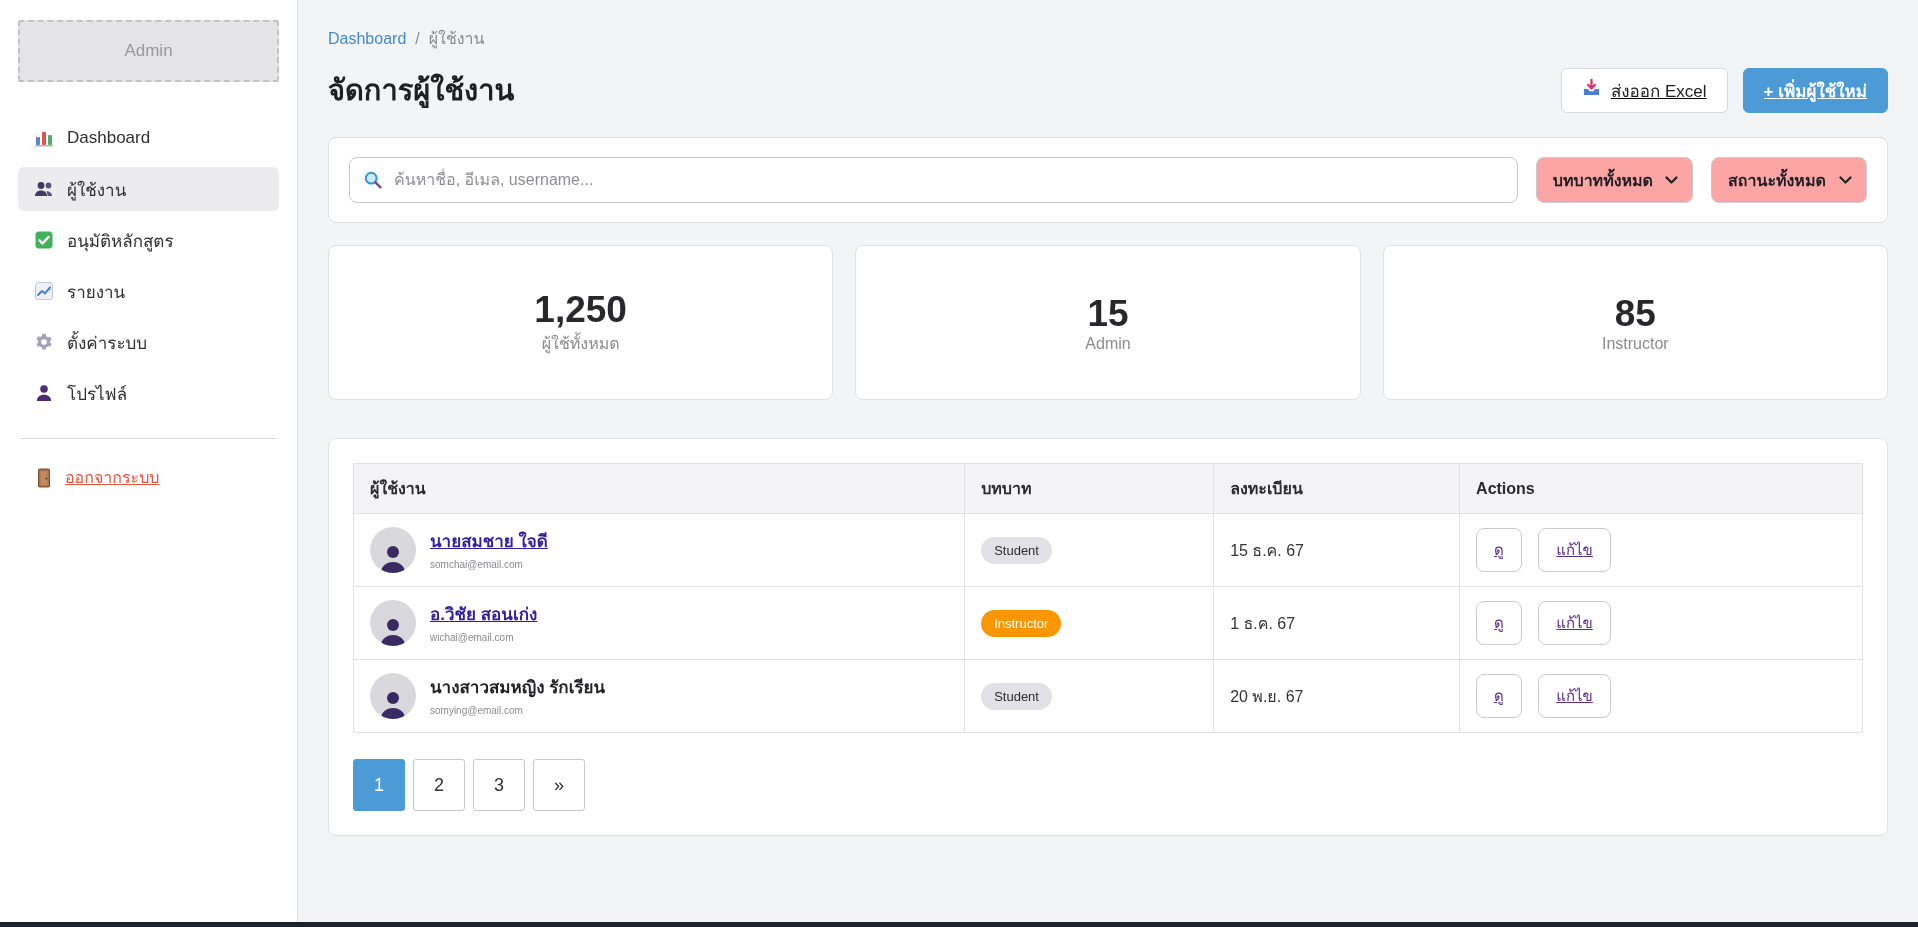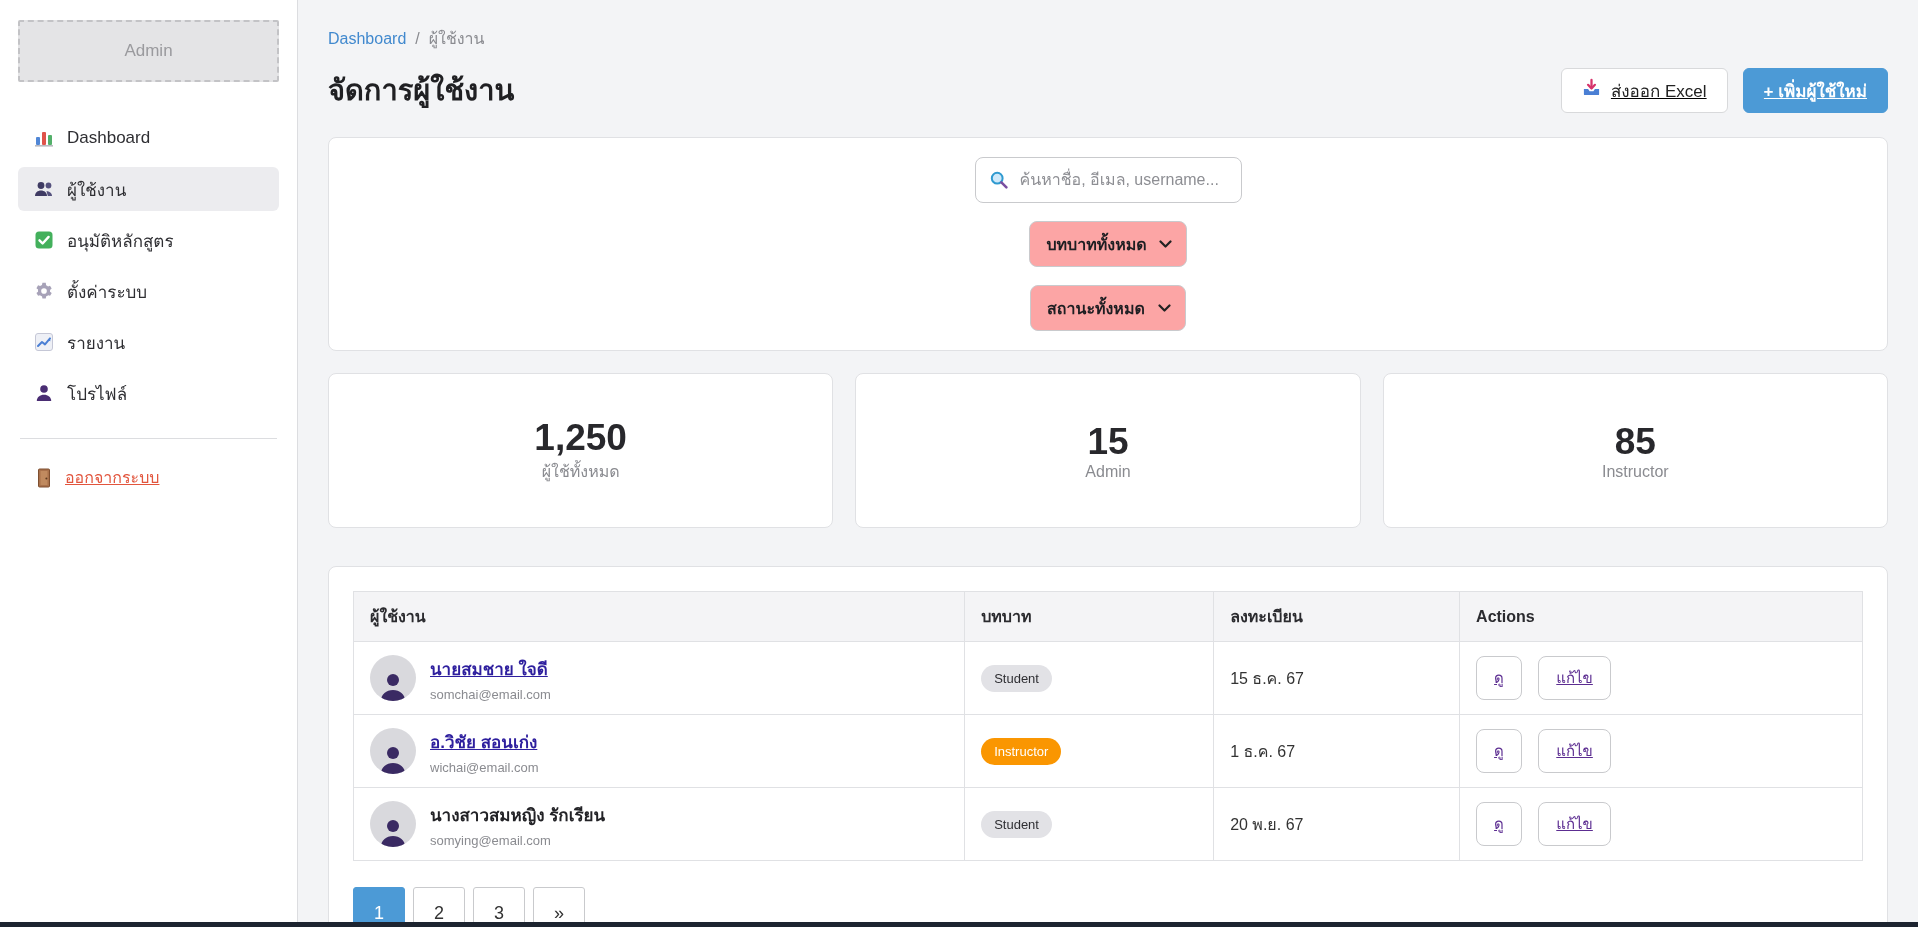--- a/index.html
+++ b/index.html
@@ -26,21 +26,21 @@
   .title-row { display:flex; align-items:center; justify-content:space-between; margin-top:16px; }
   .page-title { font-size:29px; font-weight:bold; color:#202023; }
   .title-actions { display:flex; gap:15px;text-decoration:underline; }
   .btn { height:45px; display:inline-flex; align-items:center; gap:10px; border-radius:6px; font-size:17px; cursor:pointer; border:1px solid #d8d9db; background:#fff; color:#222; padding:0 20px; }
   .btn.primary { background:#4c9ad6; border-color:#4c9ad6; color:#fff; font-weight:600; }
   .btn.primary .label { text-decoration:underline; }
 
   .card { background:#fff; border:1px solid #e0e1e4; border-radius:8px; }
 
   
-  .filter-card { margin-top:24px; padding:19px 20px; display:flex; gap:18px; align-items:center;flex-direction:column; }
+  .filter-card { margin-top:24px; padding:19px 20px; display:flex; gap:18px; align-items:center; }
   .search-wrap { flex:1; position:relative; }
   .search-wrap input { width:100%; height:46px; border:1px solid #c9cacd; border-radius:8px; padding:0 14px 0 44px; font-size:16px; color:#333; font-family:inherit; outline:none; }
   .search-wrap input::placeholder { color:#8d8e93; }
   .search-glyph { position:absolute; left:14px; top:13px; }
   .select { height:46px; min-width:156px; border:1px solid #c9cacd; border-radius:8px; background:#fca5a5; display:flex; align-items:center; justify-content:space-between; gap:12px; padding:0 14px 0 16px; font-size:16px; font-weight:600; color:#1e1e22; cursor:pointer; }
 
   
   .stats { display:flex; gap:22px; margin-top:22px; }
   .stat-card { flex:1; height:155px; display:flex; flex-direction:column; align-items:center; justify-content:center; }
   .stat-value { font-size:37px; font-weight:bold; color:#28282c; }
@@ -53,21 +53,21 @@
   thead th { background:#f4f4f6; text-align:left; font-size:16px; font-weight:bold; color:#2b2b2f; padding:12px 16px; height:44px; }
   tbody td { height:73px; padding:0 16px; font-size:16px; color:#333; background:#fff; }
   .col-user { width:40.5%; }
   .col-role { width:16.5%; }
   .col-reg  { width:16.3%; }
   .col-act  { width:26.7%; }
   .user-cell { display:flex; gap:14px; }
   .avatar { width:46px; height:46px; border-radius:50%; background:#d9d9dd; display:flex; align-items:flex-end; justify-content:center; overflow:hidden; flex:0 0 46px; }
   .user-name { font-size:17px; font-weight:bold; color:#2e1f9e; text-decoration:underline; cursor:pointer; }
   .user-name.plain { color:#222226; text-decoration:none; cursor:default; }
-  .user-email { font-size:13px; color:#8a8b90; margin-top:5px; }
+  .user-email { font-size:10px; color:#8a8b90; margin-top:5px; }
   .badge { display:inline-block; padding:6px 13px; border-radius:14px; font-size:13px; }
   .badge.student { background:#e2e2e6; color:#2f2f33; }
   .badge.instructor { background:#fa9601; color:#fff; }
   .action-btn { display:inline-flex; align-items:center; justify-content:center; border:1px solid #c9cacd; border-radius:8px; background:#fff; height:44px; padding:0 17px; margin-right:12px; font-size:15px; color:#5c2d91; text-decoration:underline; cursor:pointer; }
 
   
   .pagination { display:flex; gap:8px; margin-top:26px; }
   .page-btn { width:52px; height:52px; border:1px solid #c9cacd; border-radius:3px; background:#fff; display:flex; align-items:center; justify-content:center; font-size:18px; color:#333; cursor:pointer; }
   .page-btn.active { background:#4c9ad6; border-color:#4c9ad6; color:#fff; }
 </style>
@@ -111,37 +111,37 @@
           <svg width="20" height="20" viewBox="0 0 20 20">
               <rect x="1.5" y="1.5" width="17" height="17" rx="3.5" fill="#43b05c"></rect>
               <path d="M5.5 10.3l3.1 3.2 6-6.6" fill="none" stroke="#fff" stroke-width="2.4" stroke-linecap="round" stroke-linejoin="round"></path>
             </svg>
         </span>
         <span>อนุมัติหลักสูตร</span>
       </div>
 
       <div class="nav-item">
         <span class="nav-icon">
+          <svg width="20" height="20" viewBox="0 0 20 20">
+              <rect x="1.5" y="1.5" width="17" height="17" rx="2.5" fill="#eef0f6" stroke="#c5c7d6"></rect>
+              <path d="M4 14l4-4 3 2.4 5-6" fill="none" stroke="#4a7fd4" stroke-width="2" stroke-linecap="round" stroke-linejoin="round"></path>
+              <path d="M16 6.4l.4 2.8-2.6-1" fill="#4a7fd4"></path>
+            </svg>
+        </span>
+        <span>รายงาน</span>
+      </div>
+
+      <div class="nav-item">
+        <span class="nav-icon">
           <svg width="20" height="20" viewBox="0 0 24 24">
               <path fill="#a7a2b8" d="M21.7 13.3c.1-.4.1-.9.1-1.3s0-.9-.1-1.3l2-1.6-2-3.4-2.4.8c-.7-.6-1.4-1-2.3-1.3L16.6 2h-4l-.5 2.7c-.8.3-1.6.7-2.3 1.3l-2.4-.8-2 3.4 2 1.6c-.1.4-.1.9-.1 1.3s0 .9.1 1.3l-2 1.6 2 3.4 2.4-.8c.7.6 1.4 1 2.3 1.3l.5 2.7h4l.5-2.7c.8-.3 1.6-.7 2.3-1.3l2.4.8 2-3.4-2.1-1.6z" transform="translate(-2.5 0)"></path>
               <circle cx="12" cy="12" r="3.4" fill="#fff"></circle>
             </svg>
         </span>
         <span>ตั้งค่าระบบ</span>
-      </div>
-
-      <div class="nav-item">
-        <span class="nav-icon">
-          <svg width="20" height="20" viewBox="0 0 20 20">
-              <rect x="1.5" y="1.5" width="17" height="17" rx="2.5" fill="#eef0f6" stroke="#c5c7d6"></rect>
-              <path d="M4 14l4-4 3 2.4 5-6" fill="none" stroke="#4a7fd4" stroke-width="2" stroke-linecap="round" stroke-linejoin="round"></path>
-              <path d="M16 6.4l.4 2.8-2.6-1" fill="#4a7fd4"></path>
-            </svg>
-        </span>
-        <span>รายงาน</span>
       </div>
 
       <div class="nav-item">
         <span class="nav-icon">
           <svg width="20" height="20" viewBox="0 0 20 20">
               <circle cx="10" cy="6" r="3.8" fill="#4a2d73"></circle>
               <path d="M2.8 18c0-3.8 3.2-6.2 7.2-6.2s7.2 2.4 7.2 6.2z" fill="#4a2d73"></path>
             </svg>
         </span>
         <span>โปรไฟล์</span>

